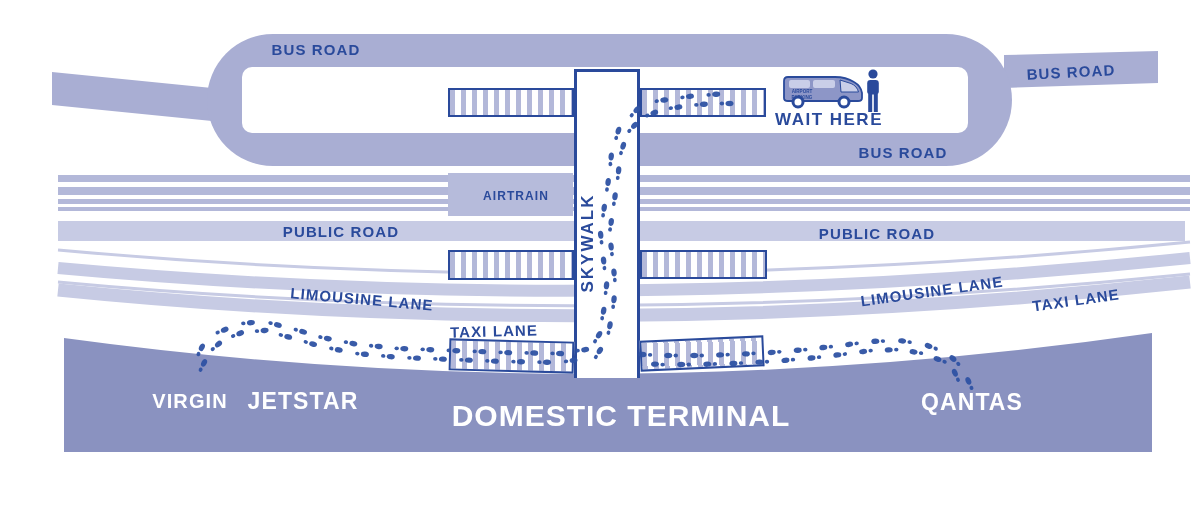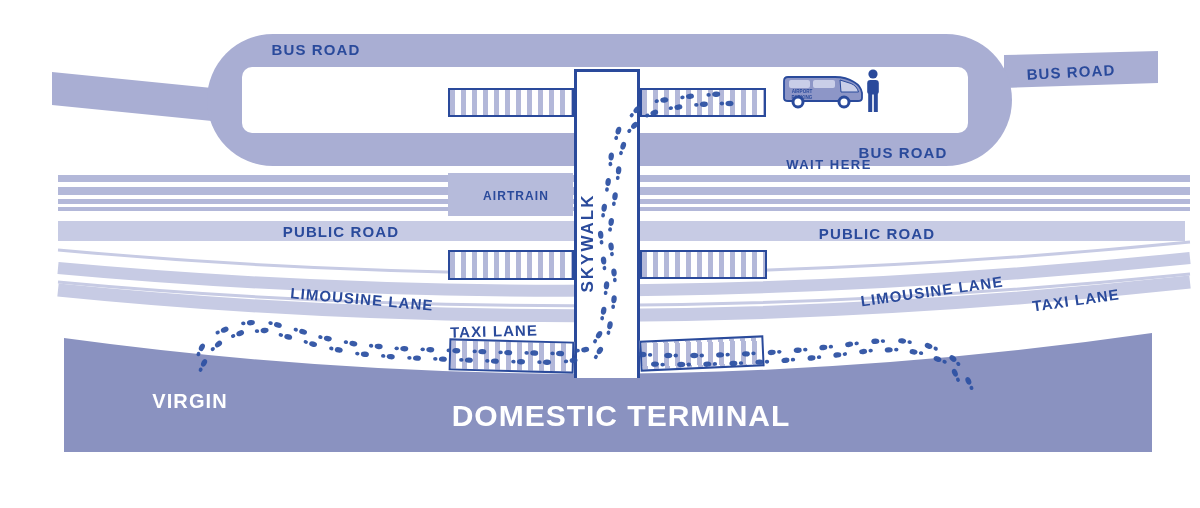--- a/index.html
+++ b/index.html
@@ -49,21 +49,21 @@
   .l-bus-inner{left:903px;top:152px;font-size:15px;}
   .l-bus-right{left:1071px;top:72px;font-size:15px;transform:translate(-50%,-50%) rotate(-3deg);}
   .l-pub-left{left:341px;top:231px;font-size:15px;}
   .l-pub-right{left:877px;top:233px;font-size:15px;}
   .l-limo-left{left:362px;top:299px;font-size:15px;transform:translate(-50%,-50%) rotate(5deg);}
   .l-limo-right{left:932px;top:291px;font-size:15px;transform:translate(-50%,-50%) rotate(-8deg);}
   .l-taxi-left{left:494px;top:331px;font-size:15px;transform:translate(-50%,-50%) rotate(-1.5deg);}
   .l-taxi-right{left:1076px;top:300px;font-size:15px;transform:translate(-50%,-50%) rotate(-8deg);}
   .l-airtrain{left:516px;top:196px;font-size:12px;}
   .l-skywalk{left:588px;top:243px;font-size:17px;letter-spacing:2px;transform:translate(-50%,-50%) rotate(-90deg);}
-  .l-wait{left:829px;top:120px;font-size:13px;letter-spacing:1.5px;z-index:7;margin-top:44px;}
+  .l-wait{left:829px;top:120px;font-size:17px;letter-spacing:1.5px;z-index:7;}
   .l-virgin{left:190px;top:401px;font-size:20px;}
   .l-jetstar{left:303px;top:401px;font-size:23px;}
   .l-qantas{left:972px;top:402px;font-size:23px;}
   .l-domterm{left:621px;top:416px;font-size:30px;letter-spacing:1px;}
 
   .vehicle{position:absolute;z-index:7;}
   .van{left:781px;top:72px;}
   .person{left:864px;top:69px;}
 </style>
 </head>
@@ -110,20 +110,22 @@
   <div class="lbl l-pub-right">PUBLIC ROAD</div>
   <div class="lbl l-limo-left">LIMOUSINE LANE</div>
   <div class="lbl l-limo-right">LIMOUSINE LANE</div>
   <div class="lbl l-taxi-left">TAXI LANE</div>
   <div class="lbl l-taxi-right">TAXI LANE</div>
   <div class="lbl l-airtrain">AIRTRAIN</div>
   <div class="lbl l-skywalk">SKYWALK</div>
   <div class="lbl l-wait">WAIT HERE</div>
 
   <div class="lbl white l-virgin">VIRGIN</div>
+  <div class="lbl white l-jetstar">JETSTAR</div>
+  <div class="lbl white l-qantas">QANTAS</div>
   <div class="lbl white l-domterm">DOMESTIC TERMINAL</div>
 
   <svg class="vehicle van" width="84" height="42" viewBox="0 0 84 42">
     <path d="M3,9 Q3,5 7,5 L54,5 Q65,5 73,10 Q80,14 81,21 L81,26 Q81,29 77,29 L7,29 Q3,29 3,26 Z" fill="var(--van_body)" stroke="var(--ink)" stroke-width="1.8"></path>
     <rect x="8" y="8" width="21" height="8" rx="2" fill="var(--van_window)"></rect>
     <rect x="32" y="8" width="22" height="8" rx="2" fill="var(--van_window)"></rect>
     <path d="M59,8 L70,11.5 Q76,14 77.5,20 L60,20 Z" fill="var(--van_window)" stroke="var(--ink)" stroke-width="1"></path>
     <text x="21" y="21" font-size="4.6" font-weight="bold" text-anchor="middle" fill="var(--ink)">AIRPORT</text>
     <text x="21" y="26.5" font-size="4.6" font-weight="bold" text-anchor="middle" fill="var(--ink)">PARKING</text>
     <circle cx="17" cy="30" r="5" fill="#fff" stroke="var(--ink)" stroke-width="3"></circle>

